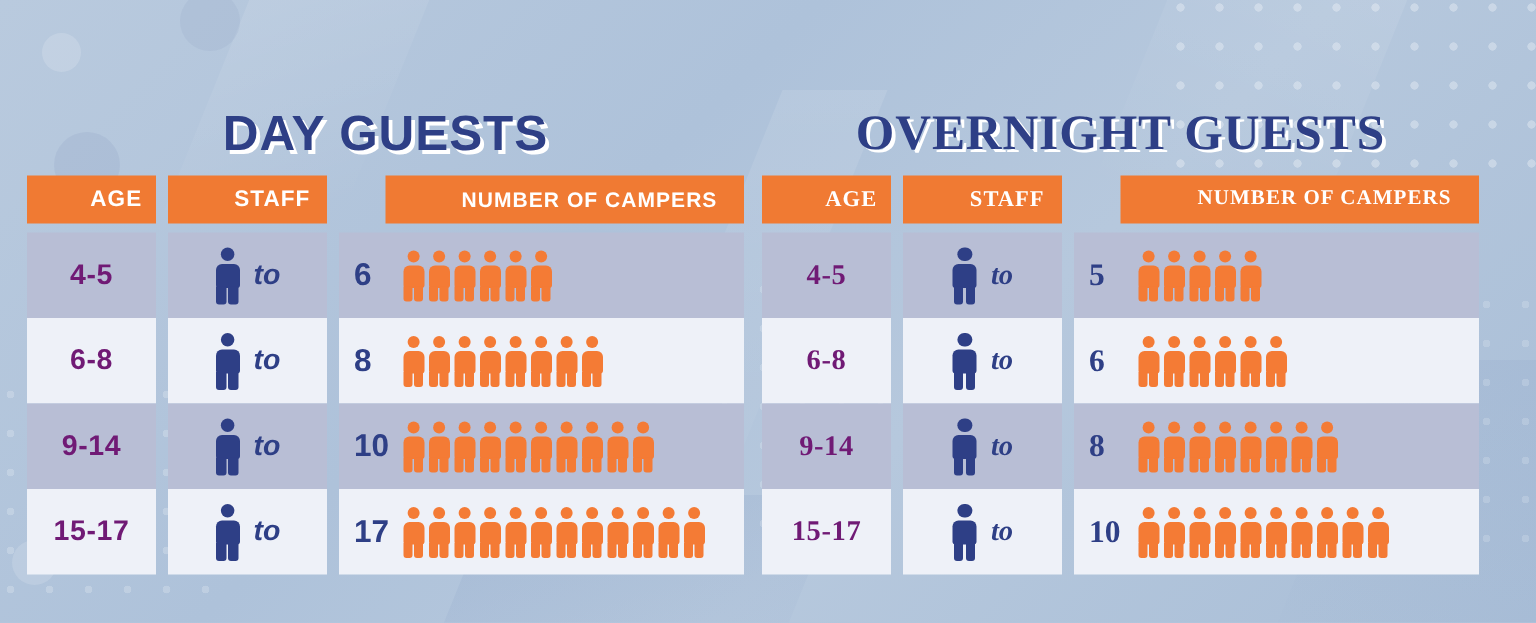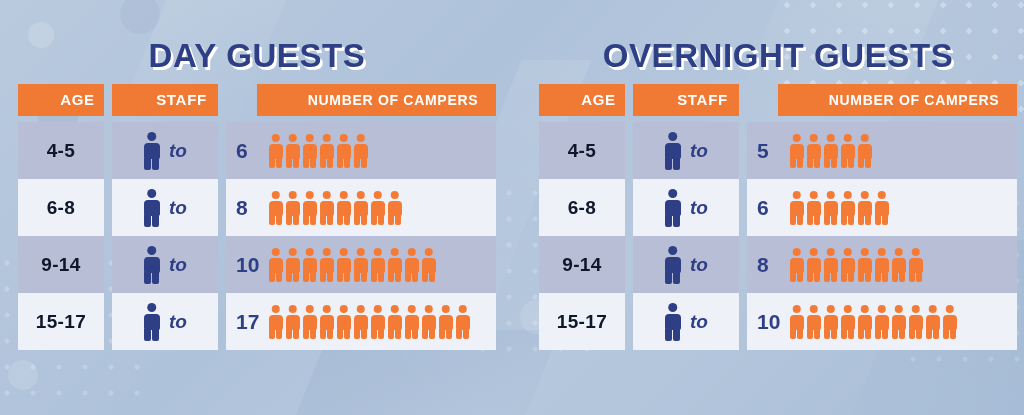--- a/index.html
+++ b/index.html
@@ -63,32 +63,33 @@
   .diag-5 { left: 455px; top: 60px;   width: 70px;  height: 330px;
             background: linear-gradient(180deg, rgba(255,255,255,.10), rgba(255,255,255,0)); }
 
   
   .panel {
     position: absolute;
     top: 34px;
     width: 478px;
   }
   .panel-left  { left: 18px; }
-  .panel-right { left: 539px; }
+  .panel-right { left: 508px; font-family: Liberation Serif, serif; }
 
   .panel-title {
     font-size: 33px;
     font-weight: 700;
     letter-spacing: .6px;
     color: #2e3f86;
     text-align: center;
     height: 44px;
     line-height: 44px;
     text-shadow: 2.5px 2.5px 0 #ffffff;
     white-space: nowrap;
+    margin-top: 33px;
   }
 
   
   .tbl {
     position: relative;
     margin-top: 6px;
     display: grid;
     grid-template-columns: 86px 8px 106px 8px 270px;
   }
 
@@ -115,21 +116,21 @@
   .cell {
     height: 57px;
     display: flex;
     align-items: center;
   }
   .cell.odd  { background: #b8bed5; }
   .cell.even { background: #eef1f8; }
 
   .cell-age {
     justify-content: center;
-    color: #0f172a;
+    color: #701a75;
     font-size: 19px;
     font-weight: 700;
     letter-spacing: .4px;
   }
 
   .cell-staff {
     justify-content: center;
     gap: 9px;
   }
   .to-word {

